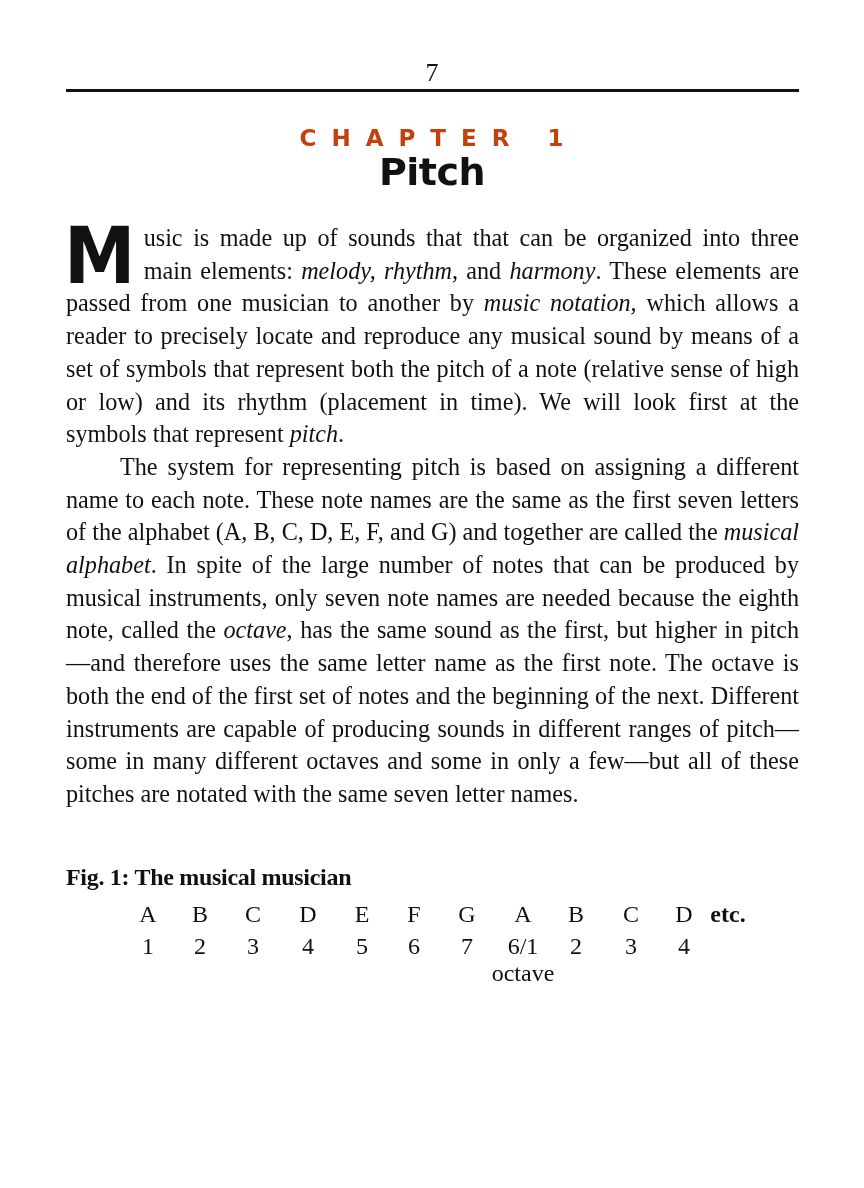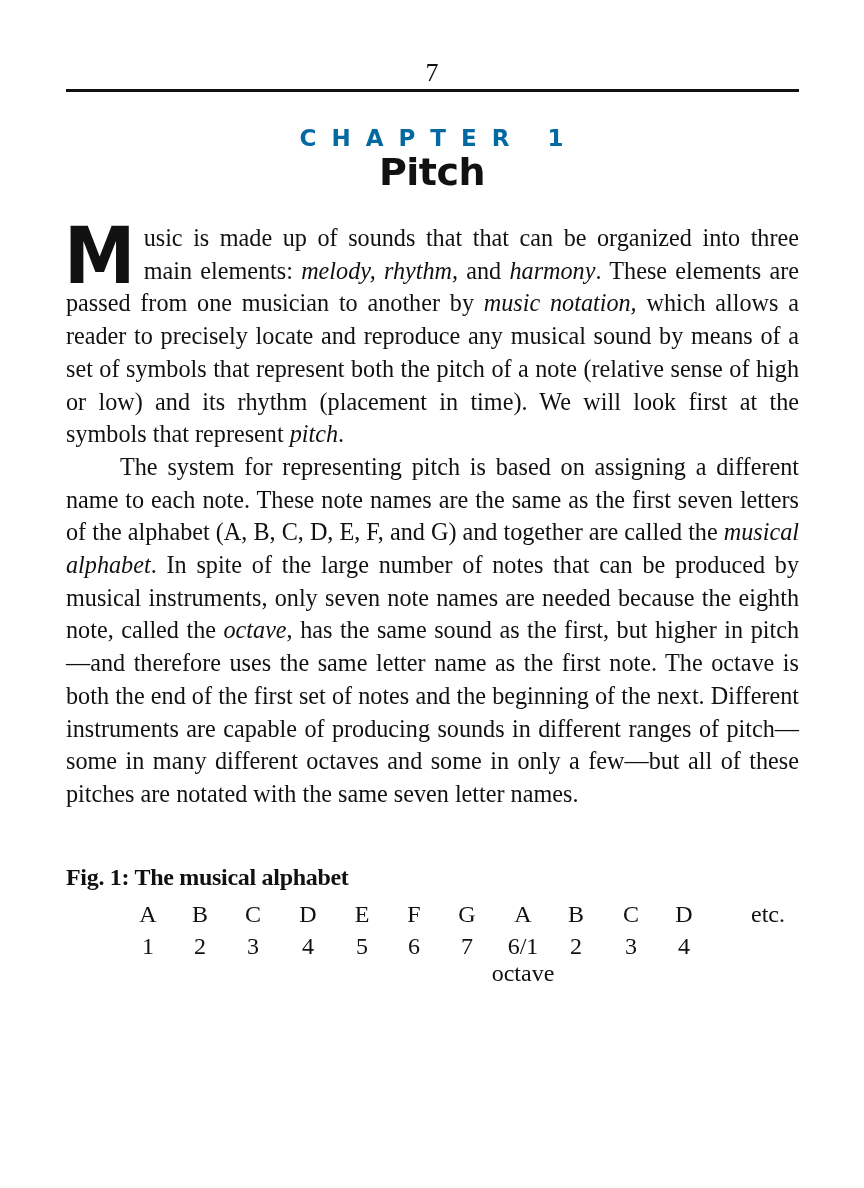--- a/index.html
+++ b/index.html
@@ -3,21 +3,21 @@
 <meta charset="utf-8">
 <style>
   html, body { margin: 0; padding: 0; background: #ffffff; }
   body { width: 864px; height: 1188px; position: relative; overflow: hidden;
          font-family: "Liberation Serif", serif; color: #111; }
   .page-number { position: absolute; top: 58px; left: 0; width: 864px; text-align: center;
                  font-size: 26px; line-height: 30px; }
   .rule { position: absolute; top: 89px; left: 66px; width: 733px; height: 3px; background: #111; }
   .chapter-label { position: absolute; top: 124px; left: 0; width: 864px; text-align: center;
                    font-family: "DejaVu Sans", sans-serif; font-weight: bold; font-size: 23px;
-                   letter-spacing: 15px; color: #0369a1; line-height: 28px; padding-left: 14px; box-sizing: border-box; }
+                   letter-spacing: 15px; color: #c2410c; line-height: 28px; padding-left: 14px; box-sizing: border-box; }
   .chapter-title { position: absolute; top: 148px; left: 0; width: 864px; text-align: center;
                    font-family: "DejaVu Sans", sans-serif; font-weight: bold; font-size: 38px;
                    letter-spacing: -0.5px; line-height: 48px; }
   .body-text { position: absolute; top: 222px; left: 66px; width: 733px;
                font-size: 24.2px; line-height: 32.7px; text-align: justify; }
   .body-text p { margin: 0; }
   .para2 { text-indent: 54px; }
   .dropcap { float: left; font-family: "DejaVu Sans", sans-serif; font-weight: bold;
              font-size: 78px; line-height: 56px; height: 58px; margin: 6px 4px 0 -2px;
              transform: scaleX(0.92); transform-origin: left; letter-spacing: -2px; }
@@ -41,34 +41,34 @@
 
   <div class="body-text">
     <p>
       <span class="dropcap">M</span><span id="p1-body"><span>usic is made up of sounds that that can be organized into three main elements: </span><em>melody, rhythm,</em><span> and </span><em>harmony</em><span>. These elements are passed from one musician to another by </span><em>music notation,</em><span> which allows a reader to precisely locate and reproduce any musical sound by means of a set of symbols that represent both the pitch of a note (rela­tive sense of high or low) and its rhythm (placement in time). We will look first at the symbols that represent </span><em>pitch</em><span>.</span></span>
     </p>
     <p class="para2">
       <span id="p2-body"><span>The system for representing pitch is based on assigning a different name to each note. These note names are the same as the first seven let­ters of the alphabet (A, B, C, D, E, F, and G) and together are called the </span><em>musical alphabet</em><span>. In spite of the large number of notes that can be pro­duced by musical instruments, only seven note names are needed because the eighth note, called the </span><em>octave</em><span>, has the same sound as the first, but higher in pitch—and therefore uses the same letter name as the first note. The octave is both the end of the first set of notes and the beginning of the next. Different instruments are capable of producing sounds in different ranges of pitch—some in many different octaves and some in only a few—but all of these pitches are notated with the same seven letter names.</span></span>
     </p>
   </div>
 
-  <div class="fig-caption">Fig. 1: The musical alphabet</div>
+  <div class="fig-caption">Fig. 1: The musical musician</div>
   <div class="fig-row row-letters" id="row-letters">
       <span class="fig-cell" style="left: 148px;">A</span>
       <span class="fig-cell" style="left: 200px;">B</span>
       <span class="fig-cell" style="left: 253px;">C</span>
       <span class="fig-cell" style="left: 308px;">D</span>
       <span class="fig-cell" style="left: 362px;">E</span>
       <span class="fig-cell" style="left: 414px;">F</span>
       <span class="fig-cell" style="left: 467px;">G</span>
       <span class="fig-cell" style="left: 523px;">A</span>
       <span class="fig-cell" style="left: 576px;">B</span>
       <span class="fig-cell" style="left: 631px;">C</span>
       <span class="fig-cell" style="left: 684px;">D</span>
-      <span class="fig-cell" style="left: 768px;">etc.</span>
+      <span class="fig-cell" style="left: 728px; font-weight: bold;">etc.</span>
     </div>
   <div class="fig-row row-numbers" id="row-numbers">
       <span class="fig-cell" style="left: 148px;">1</span>
       <span class="fig-cell" style="left: 200px;">2</span>
       <span class="fig-cell" style="left: 253px;">3</span>
       <span class="fig-cell" style="left: 308px;">4</span>
       <span class="fig-cell" style="left: 362px;">5</span>
       <span class="fig-cell" style="left: 414px;">6</span>
       <span class="fig-cell" style="left: 467px;">7</span>
       <span class="fig-cell" style="left: 523px;">6/1</span>

